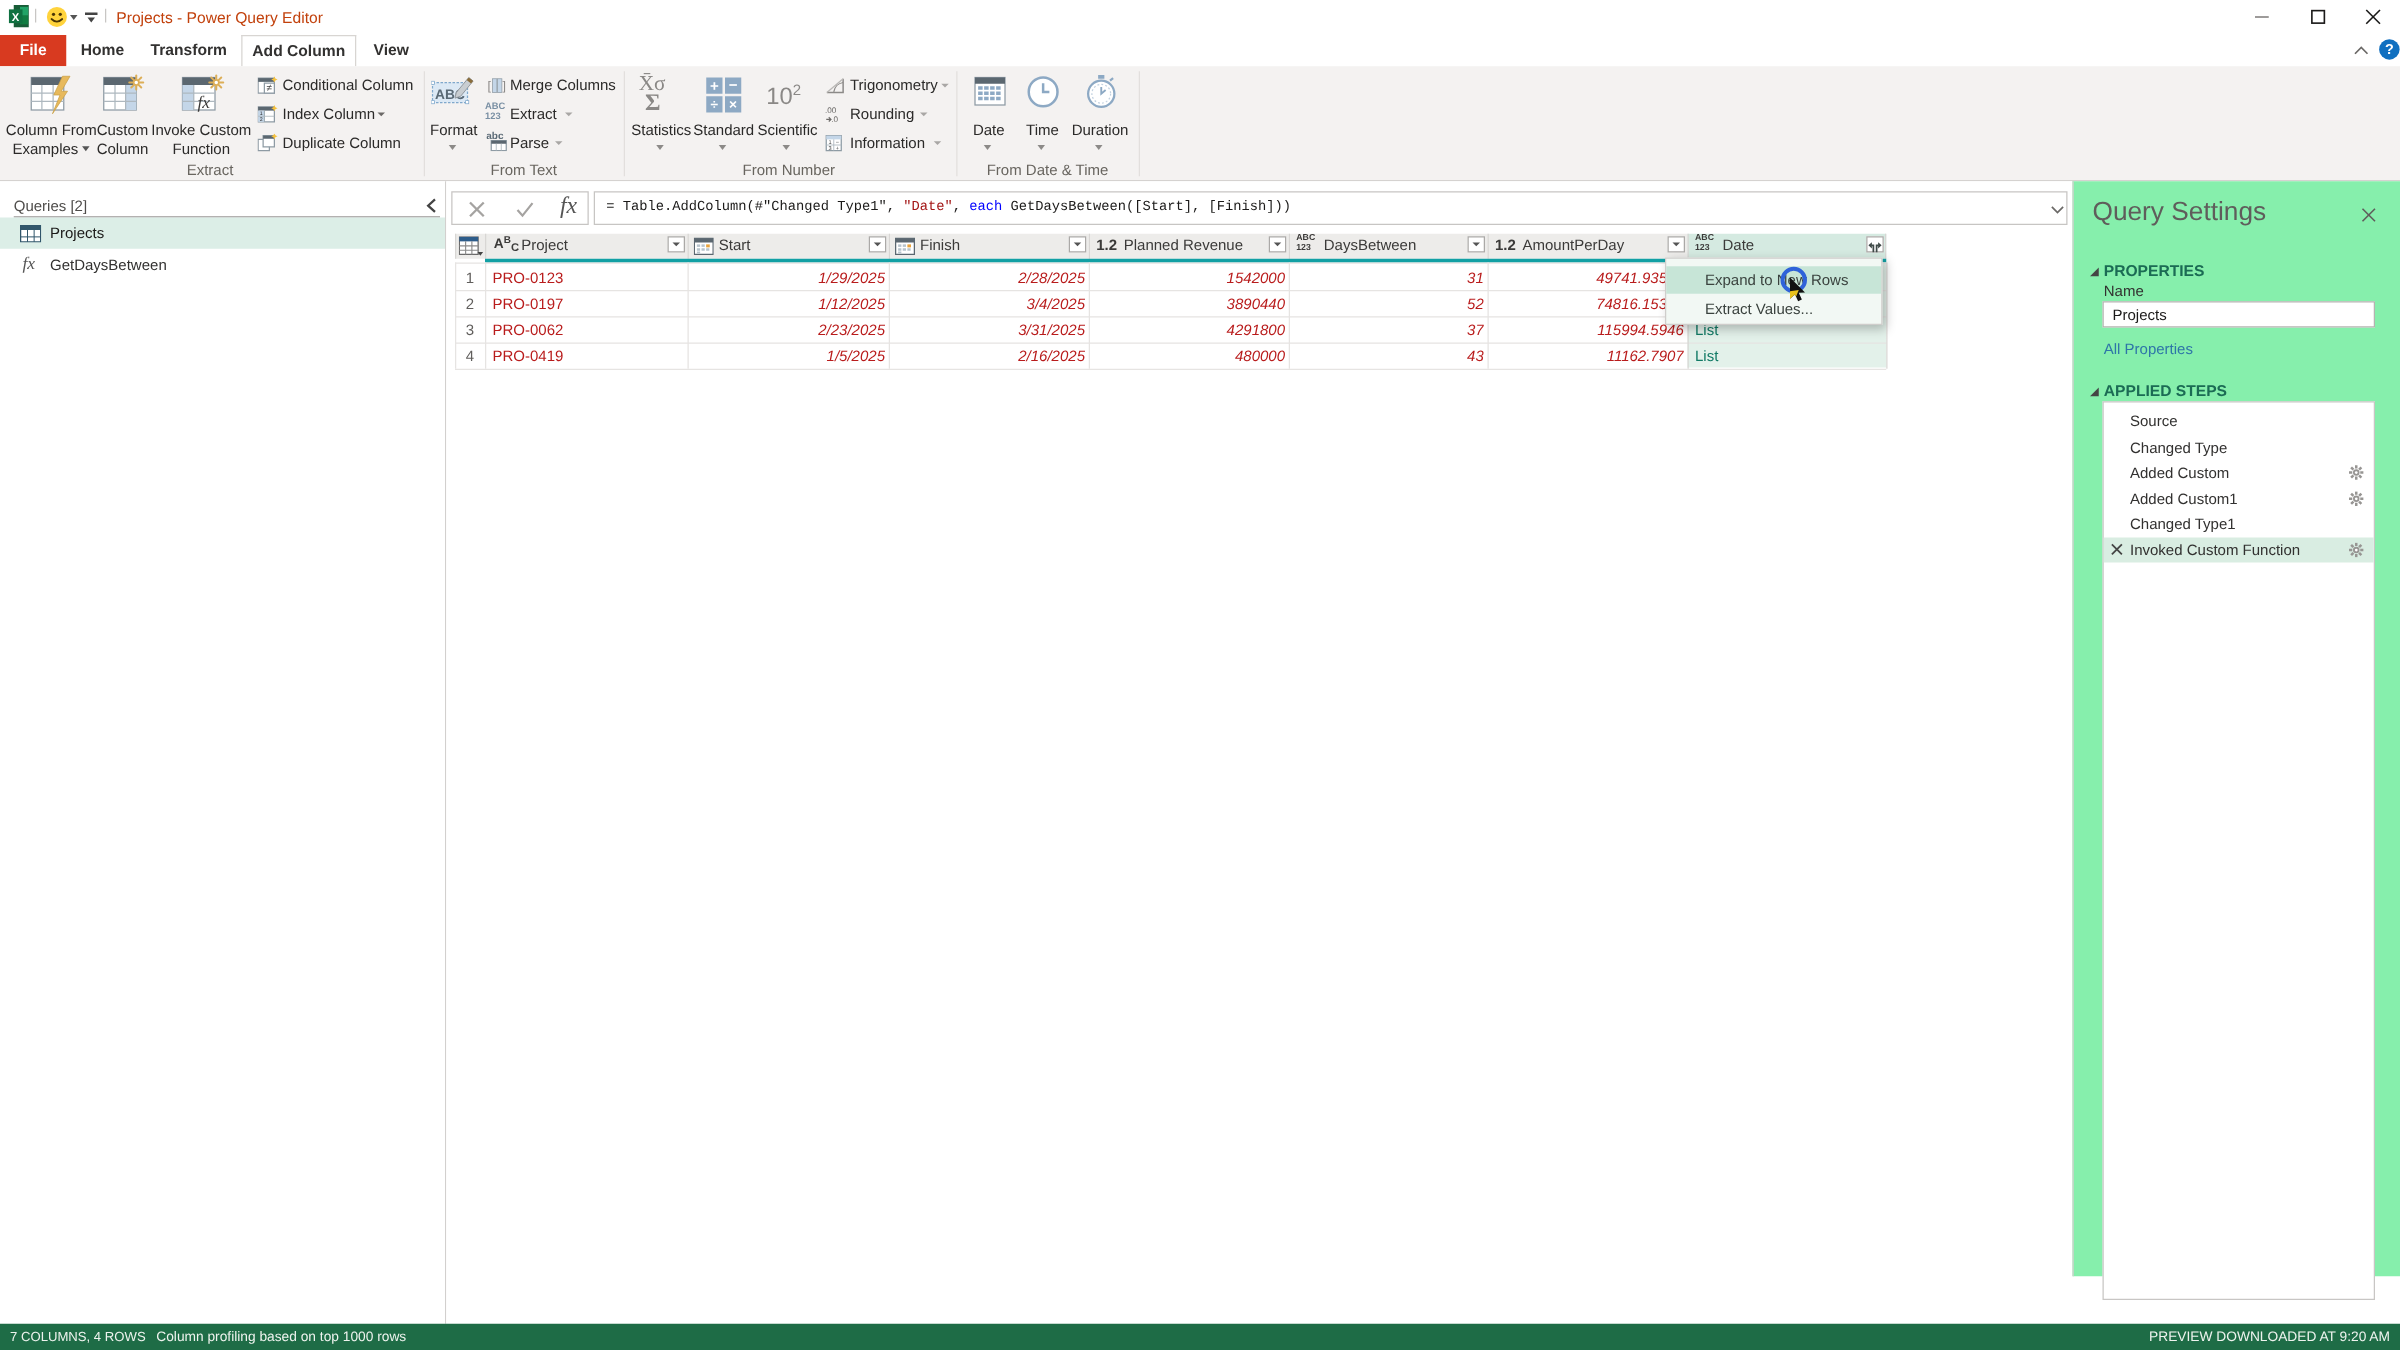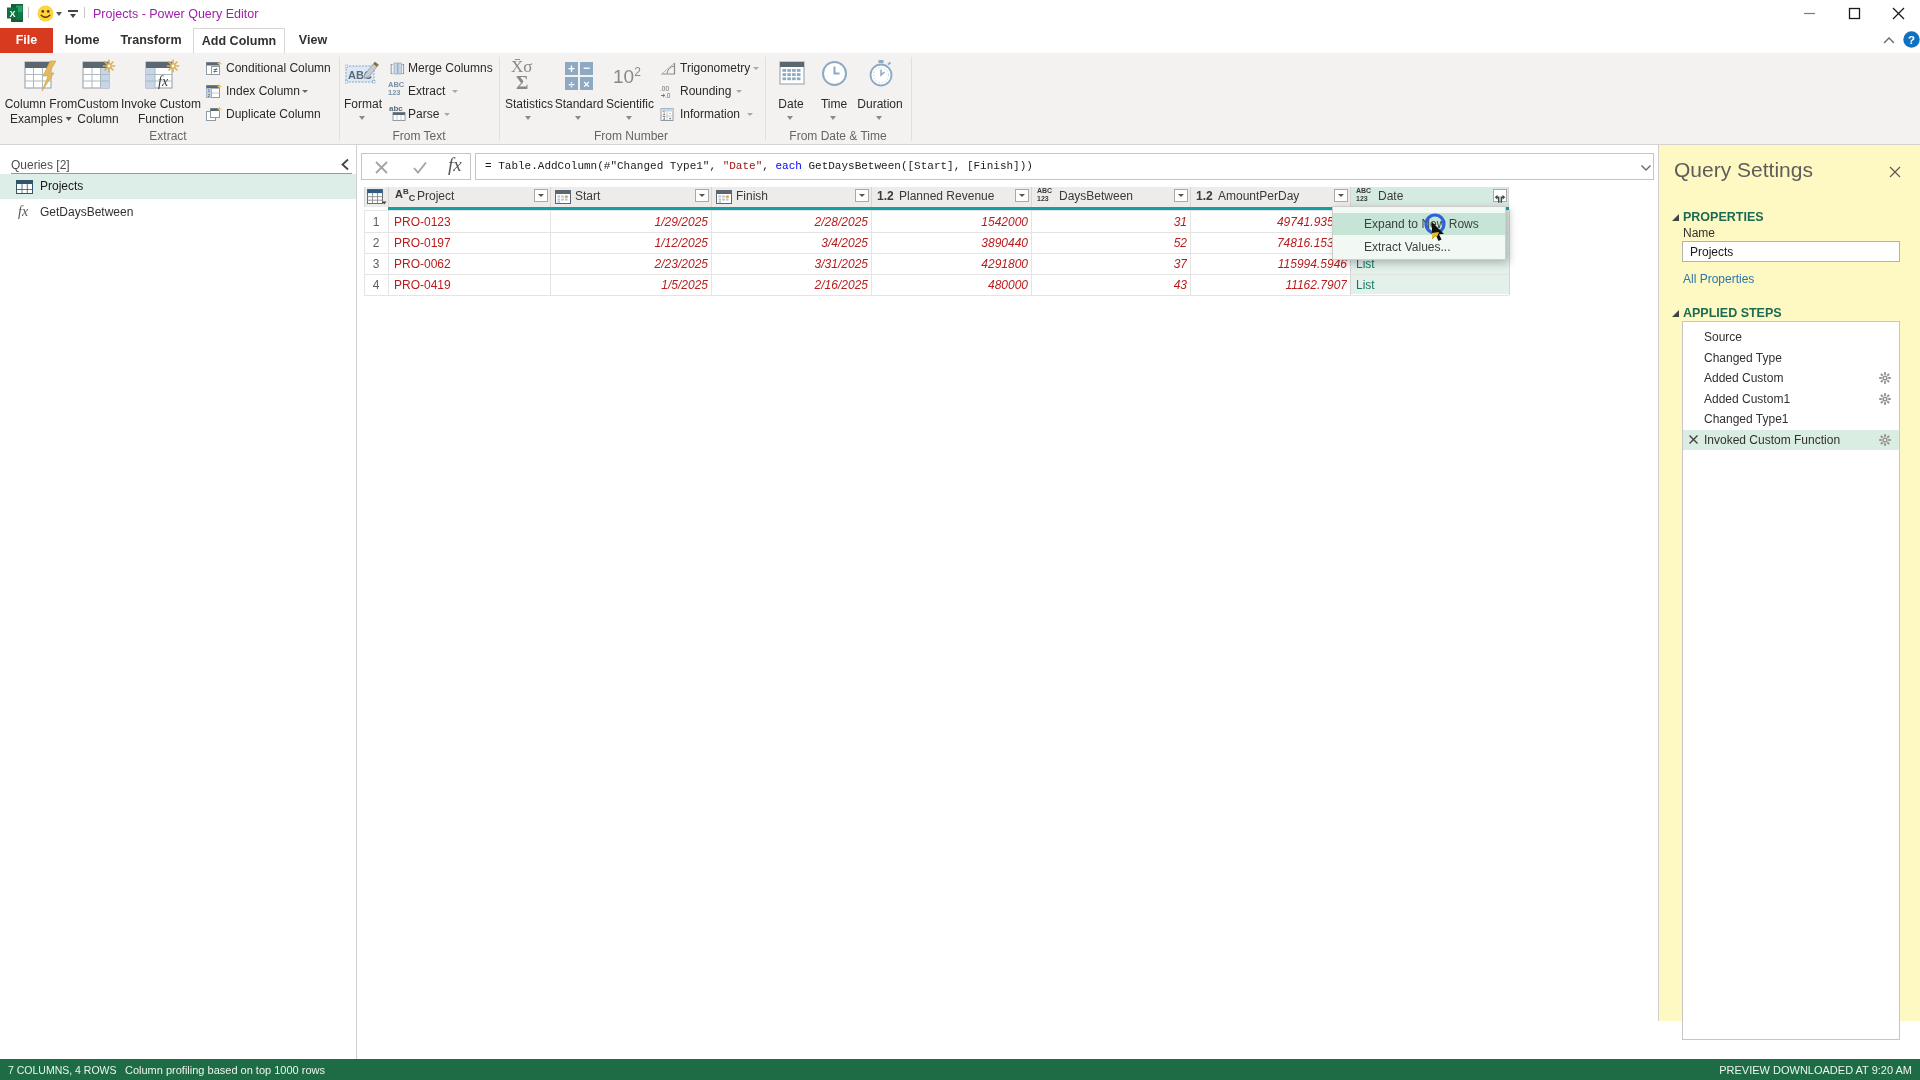--- a/index.html
+++ b/index.html
@@ -31,21 +31,21 @@
 <svg class="ab" style="left:37px;top:5px" width="17" height="17" viewBox="0 0 17 17">
       <circle cx="8.5" cy="8.5" r="8" fill="#ffd33c"></circle>
       <circle cx="5.8" cy="6.4" r="1.3" fill="#4a3505"></circle>
       <circle cx="11.2" cy="6.4" r="1.3" fill="#4a3505"></circle>
       <path d="M4.2 10.2 Q8.5 14.4 12.8 10.2" fill="none" stroke="#4a3505" stroke-width="1.4" stroke-linecap="round"></path>
     </svg>
 <div class="ab dd" style="left:56px;top:12px;border-top-color:#555"></div>
 <div class="ab" style="left:68px;top:10px;width:10px;height:1.6px;background:#444"></div>
 <div class="ab dd" style="left:69.5px;top:13.5px;border-top-color:#444"></div>
 <div class="ab" style="left:84px;top:7px;width:1px;height:11px;background:#c8c6c4"></div>
-<div class="tx" style="left:93px;top:7px;font-size:12.5px;color:#a21caf">Projects - Power Query Editor</div>
+<div class="tx" style="left:93px;top:7px;font-size:12.5px;color:#c2410c">Projects - Power Query Editor</div>
 <svg class="ab" style="left:1800px;top:6px" width="120" height="16" viewBox="0 0 120 16">
       <line x1="4" y1="7.5" x2="15" y2="7.5" stroke="#7c7a78" stroke-width="1.2"></line>
       <rect x="49.5" y="2.5" width="10" height="10" fill="none" stroke="#1b1a19" stroke-width="1.3"></rect>
       <line x1="93" y1="2" x2="104" y2="13" stroke="#1b1a19" stroke-width="1.3"></line>
       <line x1="104" y1="2" x2="93" y2="13" stroke="#1b1a19" stroke-width="1.3"></line>
     </svg>
 </div>
 
 <div class="ab" style="left:0;top:28px;width:1920px;height:25px;background:#fff">
 <div class="ab" style="left:0;top:0;width:53px;height:25px;background:#d83a20;color:#fff;font-size:12.5px;font-weight:bold;text-align:center;line-height:25px">File</div>
@@ -462,21 +462,21 @@
 <div class="tx" style="left:31px;top:33px;color:#3a423e">Extract Values...</div>
 </div>
 
 <svg class="ab" style="left:1064px;top:65px" width="40" height="40" viewBox="0 0 40 40">
       <circle cx="14" cy="14" r="9" fill="none" stroke="#2f62d9" stroke-width="3.2"></circle>
       <path d="M11 12 L11 29 L15 25.5 L17.5 31 L20.5 29.6 L18 24.2 L23 24 Z" fill="#111"></path>
       <path d="M11 23 L11 29 L15 25.5 L15.8 27.3 L18 22 Z" fill="#e8c21c"></path>
     </svg>
 </div>
 
-<div id="rightpanel" class="ab" style="left:1658px;top:145px;width:262px;height:876px;background:#fef9c3;border-left:1px solid #d2d0ce">
+<div id="rightpanel" class="ab" style="left:1658px;top:145px;width:262px;height:876px;background:#86efac;border-left:1px solid #d2d0ce">
 <div class="tx" style="left:15px;top:13px;font-size:21px;color:#5f5d5b">Query Settings</div>
 <svg class="ab" style="left:229px;top:20px" width="14" height="14" viewBox="0 0 14 14">
       <line x1="2" y1="2" x2="12" y2="12" stroke="#5f5d5b" stroke-width="1.3"></line>
       <line x1="12" y1="2" x2="2" y2="12" stroke="#5f5d5b" stroke-width="1.3"></line>
     </svg>
 <svg class="ab" style="left:12px;top:68px" width="9" height="9" viewBox="0 0 9 9">
       <path d="M8 1 L8 8 L1 8 Z" fill="#444"></path>
     </svg>
 <div class="tx" style="left:24px;top:65px;font-weight:bold;font-size:12.5px;color:#1b6b54">PROPERTIES</div>
 <div class="tx" style="left:24px;top:81px;color:#323130">Name</div>

